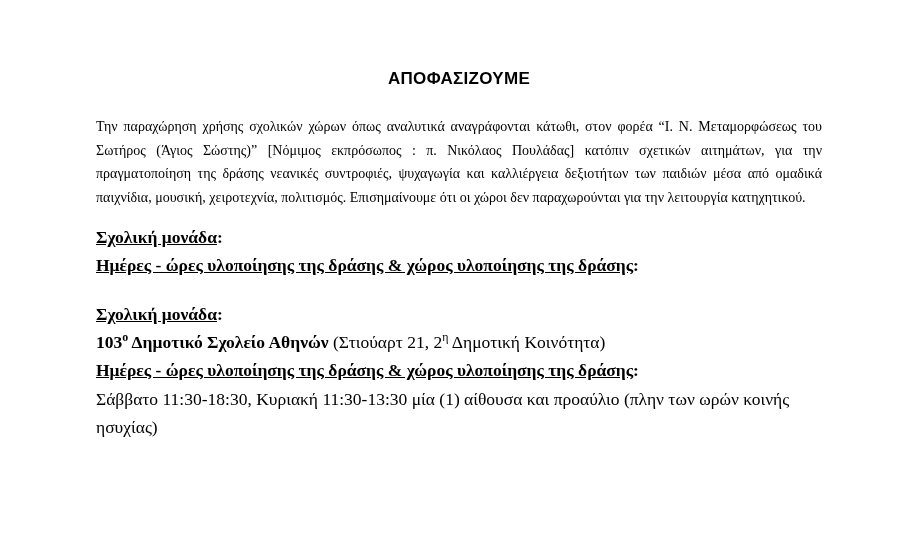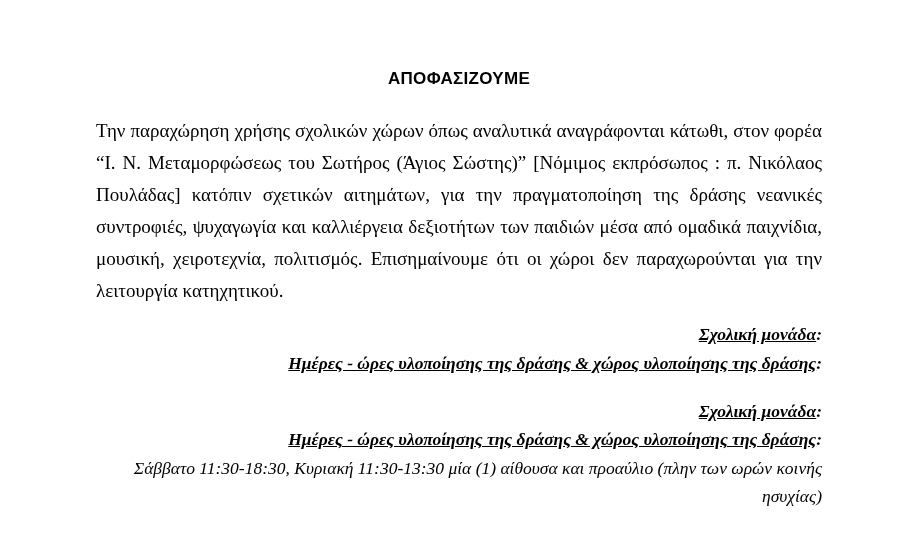--- a/index.html
+++ b/index.html
@@ -24,33 +24,32 @@
   }
   .doc-title {
     text-align: center;
     font-family: "Liberation Sans", sans-serif;
     font-weight: bold;
     font-size: 17px;
     letter-spacing: 0.3px;
     margin: 6px 0 26px 0;
   }
   p.body-para {
-    font-size: 19px;
+    font-size: 14px;
     line-height: 1.68;
     text-align: justify;
     text-justify: inter-word;
     margin: 0 0 14px 0;
     font-family: Liberation Serif, serif;
   }
   .block-line {
     font-size: 17.5px;
     line-height: 1.62;
     margin: 0;
-    text-align: right;
-    font-style: italic;
+    text-align: left;
   }
   .u {
     text-decoration: underline;
   }
   .b {
     font-weight: bold;
   }
   .sup {
     font-size: 0.68em;
     vertical-align: super;
@@ -79,18 +78,21 @@
     </div>
   </div>
 
   <div class="spacer"></div>
 
   <div>
     <div class="block-line">
       <span class="u b">Σχολική μονάδα</span><span class="b">:</span>
     </div>
     <div class="block-line">
+      <span class="b">103</span><span class="b sup">ο</span><span class="b"> Δημοτικό Σχολείο Αθηνών</span><span> (Στιούαρτ 21,  2</span><span class="sup">η</span><span> Δημοτική Κοινότητα)</span>
+    </div>
+    <div class="block-line">
       <span class="u b">Ημέρες - ώρες υλοποίησης της δράσης &amp; χώρος υλοποίησης της δράσης</span><span class="b">:</span>
     </div>
     <div class="block-line">Σάββατο 11:30-18:30, Κυριακή 11:30-13:30 μία (1) αίθουσα και προαύλιο (πλην των ωρών κοινής ησυχίας)</div>
   </div>
 
 </div>
 
 </body></html>

